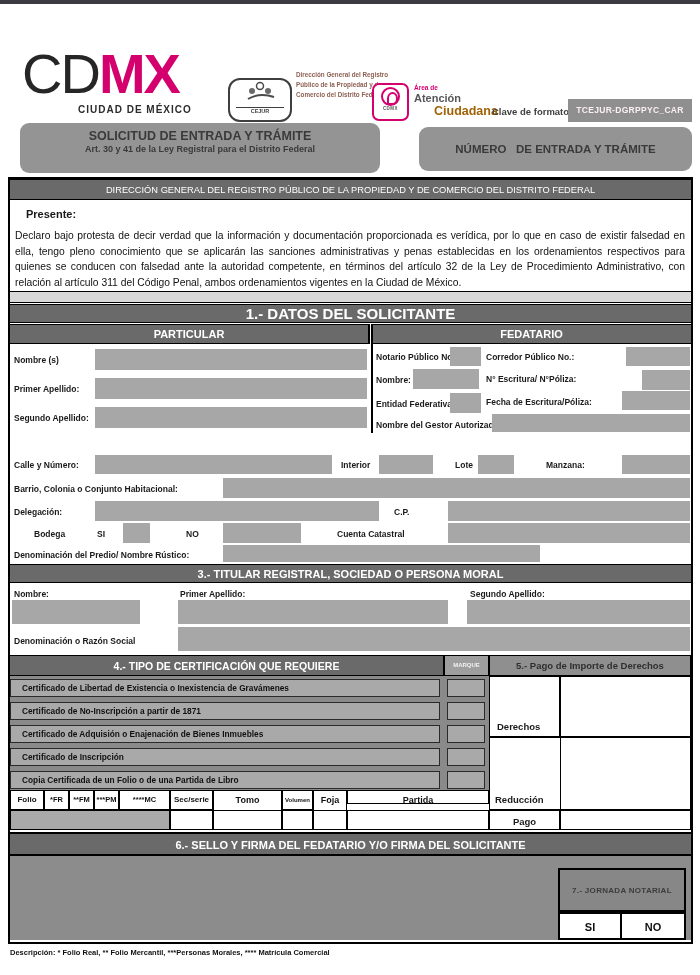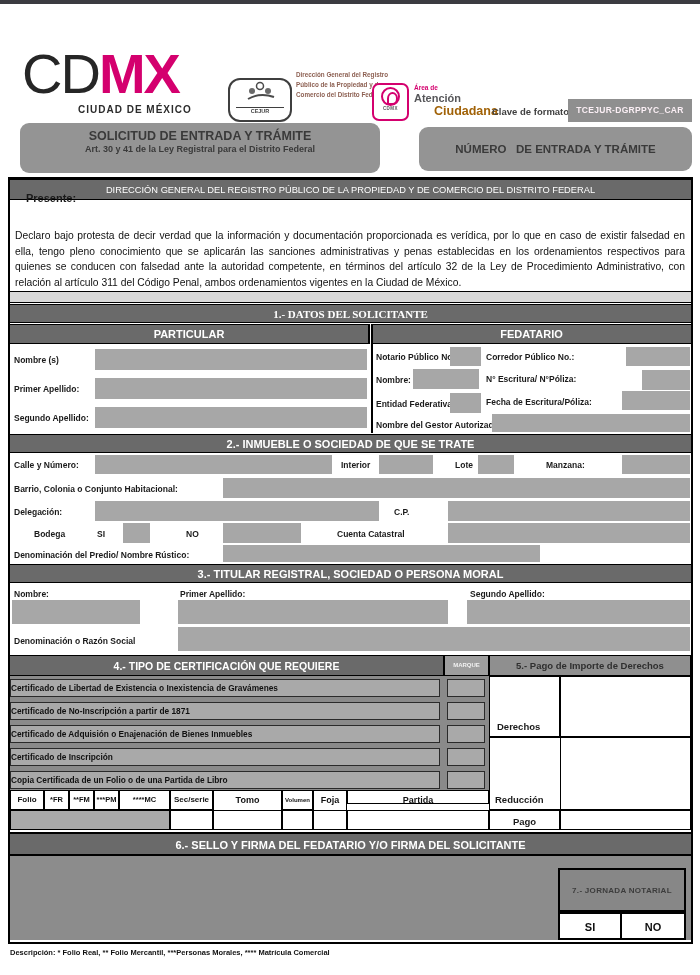--- a/index.html
+++ b/index.html
@@ -43,21 +43,21 @@
   .darkbar { background:#6a6a6a; color:#ffffff; text-align:center; font-weight:700; border-top:1px solid #000; border-bottom:1.5px solid #000; }
   .graybar-light { background:#d8d8d8; border-top:1px solid #000; border-bottom:1px solid #000; }
 
   .lbl { font-size:8.5px; font-weight:700; color:#1a1a1a; white-space:nowrap; }
   .box { background:#a7a7a7; }
 
   .para { text-align:justify; font-size:10.3px; color:#111; line-height:1.52; }
 
   .cell { border:1px solid #000; background:#fff; text-align:center; font-weight:700; color:#111; }
 
-  .cert-strip { background:#a9a9a9; border:1px solid #2a2a2a; font-size:8.3px; font-weight:700; color:#101010; line-height:16px; padding-left:0; white-space:nowrap; overflow:hidden; }
+  .cert-strip { background:#a9a9a9; border:1px solid #2a2a2a; font-size:8.3px; font-weight:700; color:#101010; line-height:16px; padding-left:11px; white-space:nowrap; overflow:hidden; }
   .cert-check { background:#a9a9a9; border:1px solid #2a2a2a; }
 
   .sig-area { background:#8c8c8c; }
   .jn-head { background:#878787; border:2px solid #000; font-size:8px; font-weight:700; color:#3c3c3c; text-align:center; padding-top:16px; letter-spacing:0.3px; }
   .jn-cell { background:#fff; border:2px solid #000; font-size:11px; font-weight:700; color:#111; text-align:center; line-height:26px; }
 
   .footer-txt { font-size:7.5px; font-weight:700; color:#111; }
 </style>
 </head>
 <body>
@@ -95,26 +95,26 @@
   <div class="abs round-box rb1">
     <div class="t1">SOLICITUD DE ENTRADA Y TRÁMITE</div>
     <div class="t3">Art. 30 y 41 de la Ley Registral para el Distrito Federal</div>
   </div>
   <div class="abs round-box rb2">NÚMERO   DE ENTRADA Y TRÁMITE</div>
 
   <div class="abs frame"></div>
 
   <div class="abs darkbar" style="left:10px;top:179px;width:681px;height:21px;font-size:9.3px;line-height:20px;font-weight:400;">DIRECCIÓN GENERAL DEL REGISTRO PÚBLICO DE LA PROPIEDAD Y DE COMERCIO DEL DISTRITO FEDERAL</div>
 
-  <div class="abs lbl" style="left:26px;top:192px;font-size:11px;">Presente:</div>
+  <div class="abs lbl" style="left:26px;top:208px;font-size:11px;">Presente:</div>
   <div class="abs para" style="left:15px;top:228px;width:670px;">Declaro bajo protesta de decir verdad que la información y documentación proporcionada es verídica, por lo que en caso de existir falsedad en ella, tengo pleno conocimiento que se aplicarán las sanciones administrativas y penas establecidas en los ordenamientos respectivos para quienes se conducen con falsedad ante la autoridad competente, en términos del artículo 32 de la Ley de Procedimiento Administrativo, con relación al artículo 311 del Código Penal, ambos ordenamientos vigentes en la Ciudad de México.</div>
 
   <div class="abs graybar-light" style="left:10px;top:291px;width:681px;height:12px;"></div>
 
-  <div class="abs darkbar" style="left:10px;top:304px;width:681px;height:19px;font-size:11px;line-height:18px;font-family:Liberation Serif, serif;">1.- DATOS DEL SOLICITANTE</div>
+  <div class="abs darkbar" style="left:10px;top:304px;width:681px;height:19px;font-size:15px;line-height:18px;">1.- DATOS DEL SOLICITANTE</div>
   <div class="abs darkbar" style="left:10px;top:324px;width:360px;height:20px;font-size:11px;line-height:19px;border-right:2px solid #000;">PARTICULAR</div>
   <div class="abs darkbar" style="left:372px;top:324px;width:319px;height:20px;font-size:11px;line-height:19px;">FEDATARIO</div>
   <div class="abs" style="left:371px;top:324px;height:109px;border-left:2px solid #000;"></div>
 
   <div class="abs lbl" style="left:14px;top:355px;">Nombre (s)</div>
   <div class="abs box" style="left:95px;top:349px;width:272px;height:21px;"></div>
   <div class="abs lbl" style="left:14px;top:384px;">Primer Apellido:</div>
   <div class="abs box" style="left:95px;top:378px;width:272px;height:21px;"></div>
   <div class="abs lbl" style="left:14px;top:413px;">Segundo Apellido:</div>
   <div class="abs box" style="left:95px;top:407px;width:272px;height:21px;"></div>
@@ -127,21 +127,20 @@
   <div class="abs box" style="left:413px;top:369px;width:66px;height:20px;"></div>
   <div class="abs lbl" style="left:486px;top:374px;">N° Escritura/ N°Póliza:</div>
   <div class="abs box" style="left:642px;top:370px;width:48px;height:20px;"></div>
   <div class="abs lbl" style="left:376px;top:399px;">Entidad Federativa:</div>
   <div class="abs box" style="left:450px;top:393px;width:31px;height:20px;"></div>
   <div class="abs lbl" style="left:486px;top:397px;">Fecha de Escritura/Póliza:</div>
   <div class="abs box" style="left:622px;top:391px;width:68px;height:19px;"></div>
   <div class="abs lbl" style="left:376px;top:420px;">Nombre del Gestor Autorizado:</div>
   <div class="abs box" style="left:492px;top:414px;width:198px;height:18px;"></div>
 
-  <div class="abs darkbar" style="left:10px;top:434px;width:681px;height:19px;font-size:11px;line-height:18px;">2.- INMUEBLE O SOCIEDAD DE QUE SE TRATE</div>
 
   <div class="abs lbl" style="left:14px;top:460px;">Calle y Número:</div>
   <div class="abs box" style="left:95px;top:455px;width:237px;height:19px;"></div>
   <div class="abs lbl" style="left:341px;top:460px;">Interior</div>
   <div class="abs box" style="left:379px;top:455px;width:54px;height:19px;"></div>
   <div class="abs lbl" style="left:455px;top:460px;">Lote</div>
   <div class="abs box" style="left:478px;top:455px;width:36px;height:19px;"></div>
   <div class="abs lbl" style="left:546px;top:460px;">Manzana:</div>
   <div class="abs box" style="left:622px;top:455px;width:68px;height:19px;"></div>
 

